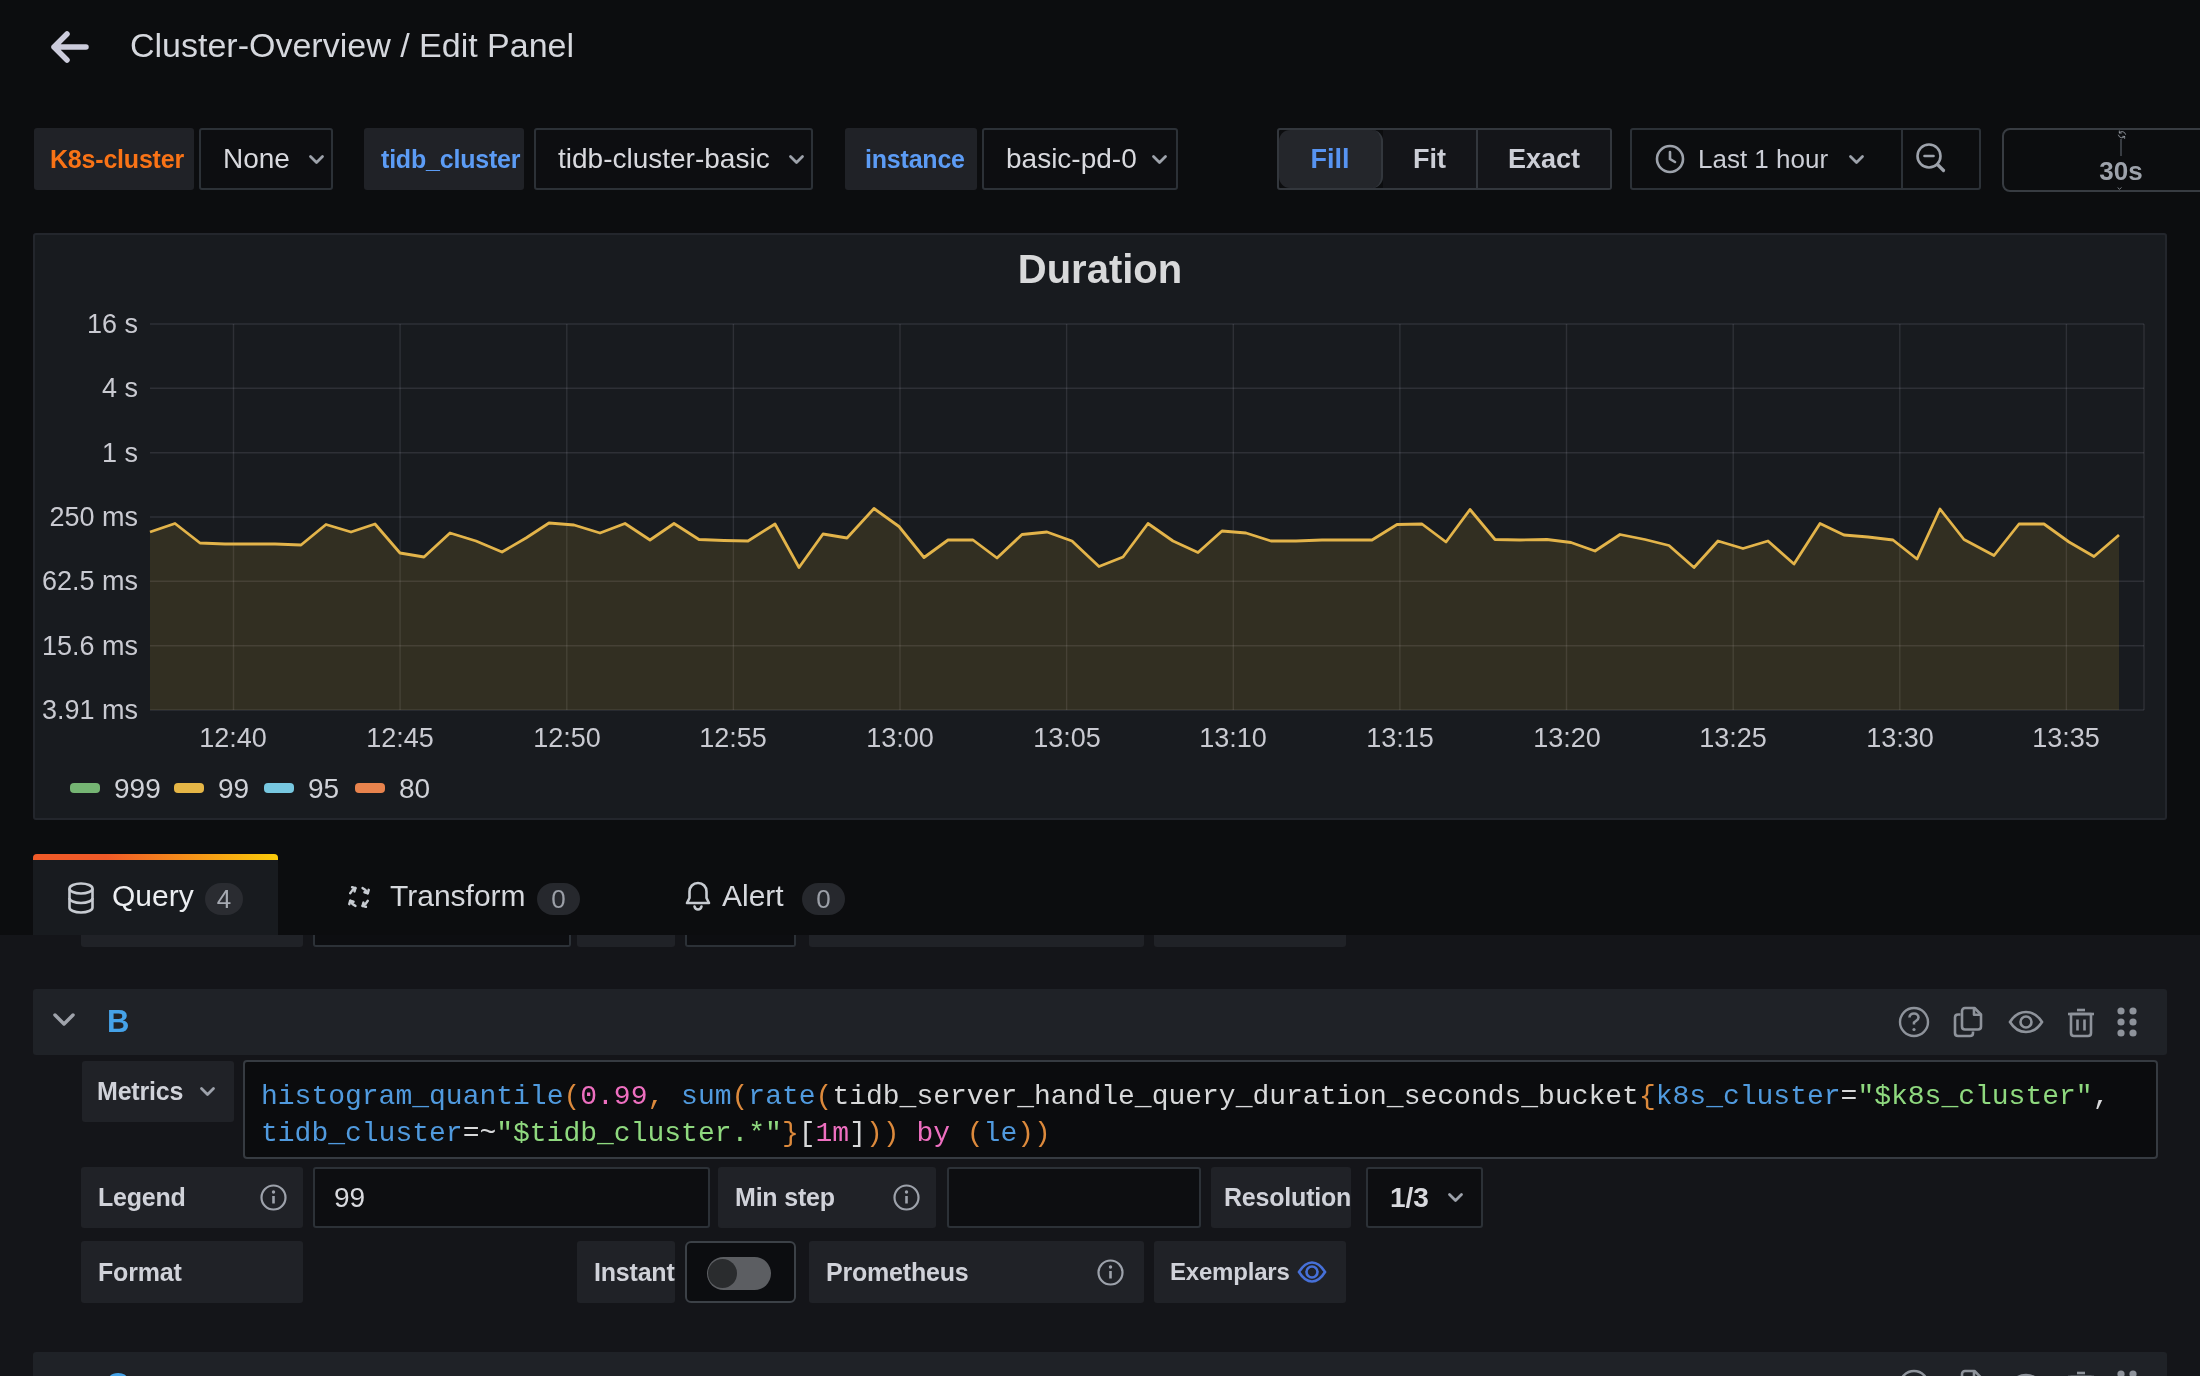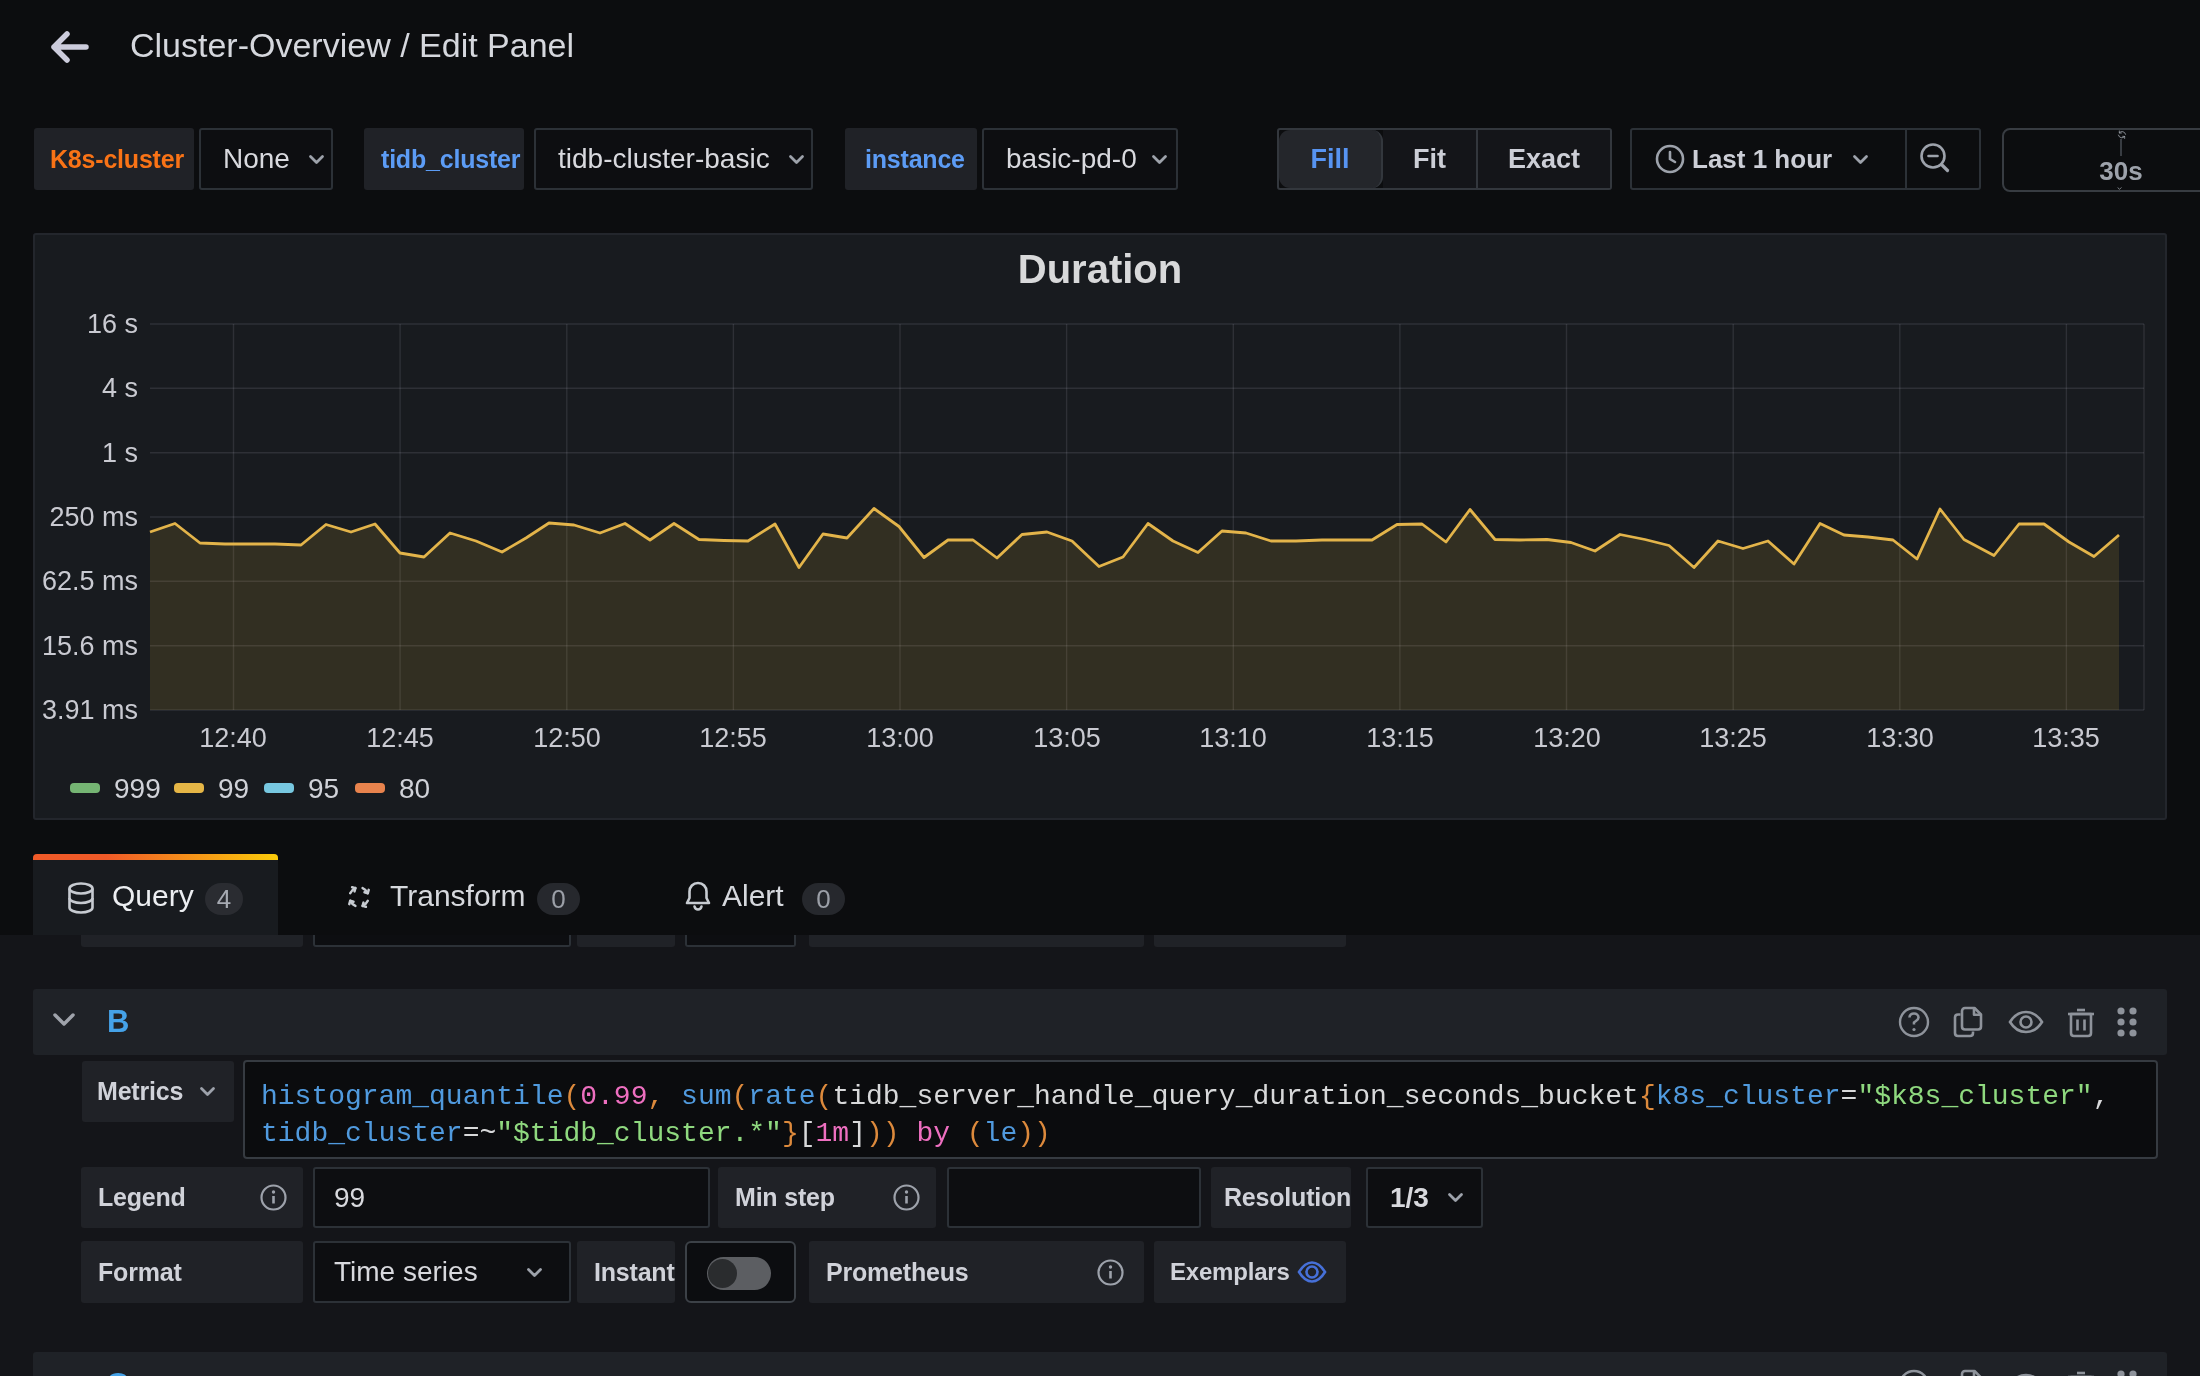--- a/index.html
+++ b/index.html
@@ -39,21 +39,21 @@
   <div style="flex:0 0 104px; background:#24262b; color:#5794f2; display:flex; align-items:center; justify-content:center; border-right:2px solid #33373d;border-radius:11px;">Fill</div>
   <div style="flex:0 0 95px; background:#141519; color:#ccced6; display:flex; align-items:center; justify-content:center; border-right:2px solid #33373d;">Fit</div>
   <div style="flex:1; background:#141519; color:#ccced6; display:flex; align-items:center; justify-content:center;">Exact</div>
 </div>
 
 <div class="abs" style="left:1630px; top:128px; width:351px; height:62px; border:2px solid #2c3137; border-radius:3px; display:flex; align-items:center;">
   <svg style="margin-left:22px;" width="32" height="32" viewBox="0 0 32 32">
     <circle cx="16" cy="16" r="13" stroke="#9da2ab" stroke-width="2.6" fill="none"></circle>
     <path d="M16 9 V16 L21 19" stroke="#9da2ab" stroke-width="2.6" fill="none" stroke-linecap="round"></path>
   </svg>
-  <span style="margin-left:6px; font-size:26px; font-weight:700; color:#ccced6;">Last 1 hour</span>
+  <span style="margin-left:12px; font-size:26px; font-weight:400; color:#ccced6;">Last 1 hour</span>
   <svg style="margin-left:20px;" width="17" height="11" viewBox="0 0 17 11">
         <path d="M2.5 2.5 L8.5 8.5 L14.5 2.5" stroke="#9da2ab" stroke-width="2.8" fill="none" stroke-linecap="round" stroke-linejoin="round"></path>
       </svg>
   <div style="margin-left:36px; width:2px; height:58px; background:#2c3137;"></div>
   <svg style="margin-left:10px;" width="38" height="38" viewBox="0 0 38 38">
     <circle cx="16" cy="16" r="11.5" stroke="#9da2ab" stroke-width="2.6" fill="none"></circle>
     <path d="M11.5 16 H20.5" stroke="#9da2ab" stroke-width="2.6" stroke-linecap="round"></path>
     <path d="M24.5 24.5 L30.5 30.5" stroke="#9da2ab" stroke-width="3.2" stroke-linecap="round"></path>
   </svg>
 </div>
@@ -245,23 +245,20 @@
         <circle cx="13.5" cy="8" r="1.7" fill="#9da2ab"></circle>
       </svg>
 </div>
 <div class="abs sel" style="left:947px; top:1167px; width:254px; height:61px;"></div>
 <div class="abs lbl" style="left:1211px; top:1167px; width:140px; height:61px; padding-left:13px;">Resolution</div>
 <div class="abs sel" style="left:1366px; top:1167px; width:117px; height:61px; padding-left:22px; font-size:28px;font-weight:bold;">1/3<svg style="margin-left:18px;" width="17" height="11" viewBox="0 0 17 11">
         <path d="M2.5 2.5 L8.5 8.5 L14.5 2.5" stroke="#9da2ab" stroke-width="2.8" fill="none" stroke-linecap="round" stroke-linejoin="round"></path>
       </svg></div>
 
 <div class="abs lbl" style="left:81px; top:1241px; width:222px; height:62px; padding-left:17px;">Format</div>
-<div class="abs sel" style="left:313px; top:1241px; width:258px; height:62px; padding-left:19px; font-size:28px;">Time series<svg style="margin-left:48px;" width="17" height="11" viewBox="0 0 17 11">
-        <path d="M2.5 2.5 L8.5 8.5 L14.5 2.5" stroke="#9da2ab" stroke-width="2.8" fill="none" stroke-linecap="round" stroke-linejoin="round"></path>
-      </svg></div>
 <div class="abs lbl" style="left:577px; top:1241px; width:98px; height:62px; padding-left:17px;">Instant</div>
 <div class="abs" style="left:685px; top:1241px; width:111px; height:62px; background:#0c0d10; border:2px solid #3c4147; border-radius:6px;">
   <div style="position:absolute; left:20px; top:14px; width:64px; height:33px; background:#5c5e62; border-radius:17px;">
     <div style="position:absolute; left:1px; top:2px; width:29px; height:29px; background:#2a2c2e; border-radius:50%;"></div>
   </div>
 </div>
 <div class="abs lbl" style="left:809px; top:1241px; width:335px; height:62px; padding-left:17px;">Prometheus
   <svg style="position:absolute; right:20px; top:18px;" width="27" height="27" viewBox="0 0 27 27">
         <circle cx="13.5" cy="13.5" r="12" stroke="#9da2ab" stroke-width="2.2" fill="none"></circle>
         <path d="M13.5 12 V19.5" stroke="#9da2ab" stroke-width="2.6"></path>

